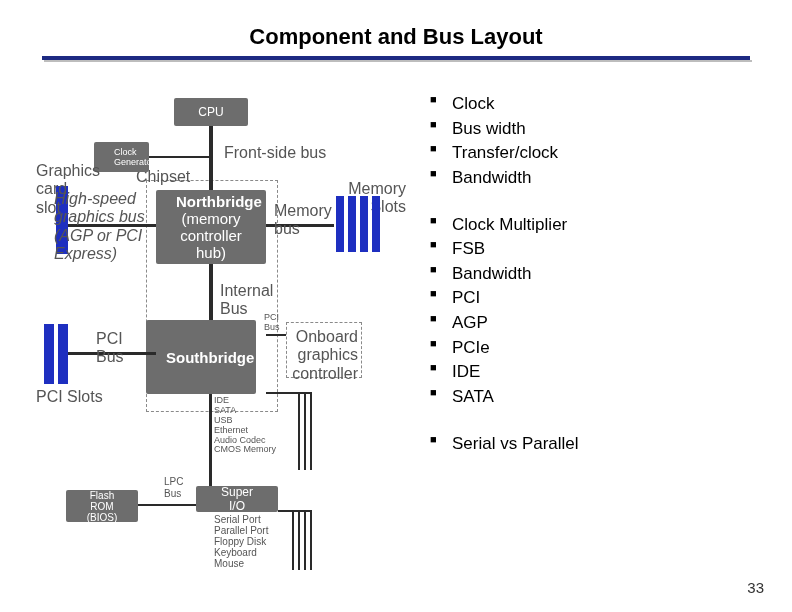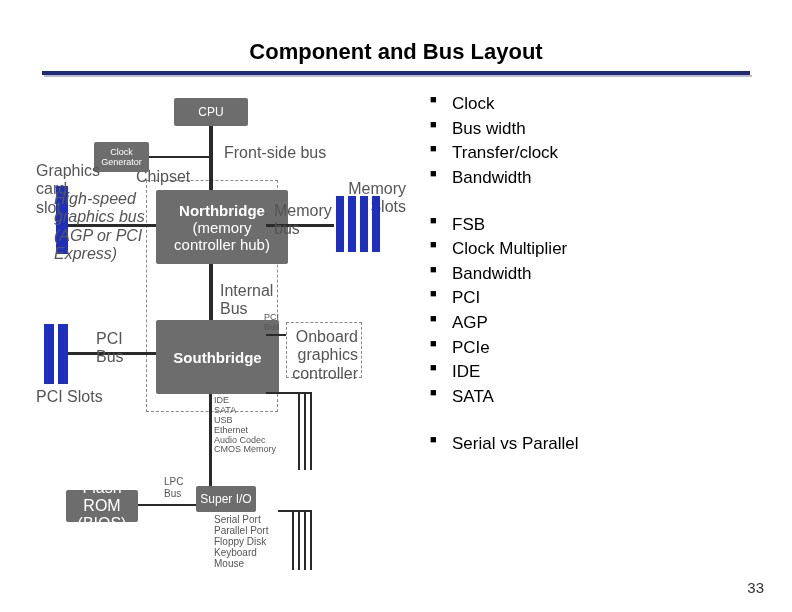--- a/index.html
+++ b/index.html
@@ -1,29 +1,29 @@
 <!DOCTYPE html>
 <html><head>
 <meta charset="utf-8">
 <style>
   html,body{margin:0;padding:0;background:#fff;font-family:Verdana,Geneva,sans-serif;color:#000}
   .page{position:relative;width:792px;height:612px;overflow:hidden}
-  .title{font-weight:bold;font-size:22px;text-align:center;padding-top:39px}
+  .title{font-weight:bold;font-size:22px;text-align:center;padding-top:24px}
   .rule{position:relative;margin:6px 42px 0 42px;height:6px}
   .rule .bar{position:absolute;left:0;right:0;top:0;height:4px;background:#1d2a82}
   .rule .shadow{position:absolute;left:2px;right:-2px;top:4px;height:2px;background:#bdbdbd}
   .bullets{position:absolute;left:430px;top:92px;font-size:17px;line-height:1.45}
   .bullets ul{list-style:none;margin:0 0 22px 0;padding:0}
   .bullets li{padding-left:22px;position:relative}
   .bullets li::before{content:"■";position:absolute;left:0;top:0;font-size:11px;color:#000}
   .pagenum{position:absolute;right:28px;bottom:16px;font-size:15px;color:#333}
 
   
   .diagram{position:absolute;left:36px;top:90px;width:380px;height:510px;font-family:Arial,Helvetica,sans-serif}
-  .box{position:absolute;background:#6d6d6d;color:#fff;font-size:12px;text-align:center;border-radius:2px;display:flex;flex-direction:column;justify-content:center;padding:2px 4px;box-sizing:border-box}
+  .box{position:absolute;background:#6d6d6d;color:#fff;font-size:12px;text-align:center;border-radius:2px;display:flex;flex-direction:column;justify-content:center;padding:2px 20px;box-sizing:border-box}
   .box.lg{font-size:15px}
   .lbl{position:absolute;font-size:16px;color:#555;line-height:1.15}
   .lbl.c{text-align:right}
   .dash{position:absolute;border:1px dashed #8a8a8a}
   .slot{position:absolute;background:#1e2fc0}
   .wire{position:absolute;background:#2a2a2a}
 </style>
 </head>
 <body>
 
@@ -35,22 +35,22 @@
     </div>
 
   <div class="bullets">
     <ul>
       <li>Clock</li>
       <li>Bus width</li>
       <li>Transfer/clock</li>
       <li>Bandwidth</li>
     </ul>
     <ul>
+      <li>Clock Multiplier</li>
       <li>FSB</li>
-      <li>Clock Multiplier</li>
       <li>Bandwidth</li>
       <li>PCI</li>
       <li>AGP</li>
       <li>PCIe</li>
       <li>IDE</li>
       <li>SATA</li>
     </ul>
     <ul>
       <li>Serial vs Parallel</li>
     </ul>
@@ -65,21 +65,21 @@
 
     <div class="box" style="left:138px;top:8px;width:74px;height:28px">CPU</div>
     <div class="wire" style="left:173px;top:36px;width:4px;height:64px"></div>
     <div class="lbl" style="left:188px;top:54px">Front-side
 bus</div>
 
     <div class="box" style="left:58px;top:52px;width:55px;height:30px;font-size:9px;white-space:pre-line">Clock
 Generator</div>
     <div class="wire" style="left:113px;top:66px;width:60px;height:2px"></div>
 
-    <div class="box lg" style="left:120px;top:100px;width:132px;height:74px">
+    <div class="box lg" style="left:120px;top:100px;width:110px;height:74px">
       <span style="font-weight:bold">Northbridge</span>
       <span class="sub" style="white-space:pre-line">(memory
 controller hub)</span>
     </div>
 
     <div class="slot" style="left:20px;top:96px;width:12px;height:68px"></div>
     <div class="lbl" style="left:0px;top:72px;white-space:pre-line;width:48px">Graphics
 card slot</div>
     <div class="wire" style="left:32px;top:134px;width:88px;height:3px"></div>
     <div class="lbl" style="left:18px;top:100px;white-space:pre-line;font-style:italic">High-speed
@@ -93,21 +93,21 @@
     <div class="slot" style="left:324px;top:106px;width:8px;height:56px"></div>
     <div class="slot" style="left:336px;top:106px;width:8px;height:56px"></div>
     <div class="wire" style="left:230px;top:134px;width:68px;height:3px"></div>
     <div class="lbl" style="left:238px;top:112px;white-space:pre-line">Memory
 bus</div>
 
     <div class="wire" style="left:173px;top:174px;width:4px;height:56px"></div>
     <div class="lbl" style="left:184px;top:192px;white-space:pre-line">Internal
 Bus</div>
 
-    <div class="box lg" style="left:120px;top:230px;width:123px;height:74px">
+    <div class="box lg" style="left:110px;top:230px;width:110px;height:74px">
       <span style="font-weight:bold">Southbridge</span>
     </div>
 
     <div class="wire" style="left:32px;top:262px;width:88px;height:3px"></div>
     <div class="lbl" style="left:60px;top:240px;white-space:pre-line">PCI
 Bus</div>
     <div class="slot" style="left:8px;top:234px;width:10px;height:60px"></div>
     <div class="slot" style="left:22px;top:234px;width:10px;height:60px"></div>
     <div class="lbl" style="left:0px;top:298px">PCI Slots</div>
 
@@ -128,25 +128,25 @@
 
     <div class="wire" style="left:262px;top:304px;width:2px;height:76px"></div>
     <div class="wire" style="left:268px;top:304px;width:2px;height:76px"></div>
     <div class="wire" style="left:274px;top:304px;width:2px;height:76px"></div>
     <div class="wire" style="left:230px;top:302px;width:46px;height:2px"></div>
 
     <div class="wire" style="left:173px;top:304px;width:3px;height:92px"></div>
     <div class="lbl" style="left:128px;top:386px;white-space:pre-line;font-size:10px">LPC
 Bus</div>
 
-    <div class="box" style="left:30px;top:400px;width:72px;height:32px;font-size:16px;white-space:pre-line">Flash ROM
+    <div class="box" style="left:30px;top:400px;width:72px;height:32px;font-size:10px;white-space:pre-line">Flash ROM
 (BIOS)</div>
     <div class="wire" style="left:102px;top:414px;width:70px;height:2px"></div>
 
-    <div class="box" style="left:160px;top:396px;width:60px;height:26px;font-size:12px">Super I/O</div>
+    <div class="box" style="left:160px;top:396px;width:82px;height:26px;font-size:12px">Super I/O</div>
     <div class="lbl" style="left:178px;top:424px;white-space:pre-line;font-size:10px;line-height:1.1">Serial Port
 Parallel Port
 Floppy Disk
 Keyboard
 Mouse</div>
     <div class="wire" style="left:256px;top:422px;width:2px;height:58px"></div>
     <div class="wire" style="left:262px;top:422px;width:2px;height:58px"></div>
     <div class="wire" style="left:268px;top:422px;width:2px;height:58px"></div>
     <div class="wire" style="left:274px;top:422px;width:2px;height:58px"></div>
     <div class="wire" style="left:242px;top:420px;width:34px;height:2px"></div>

